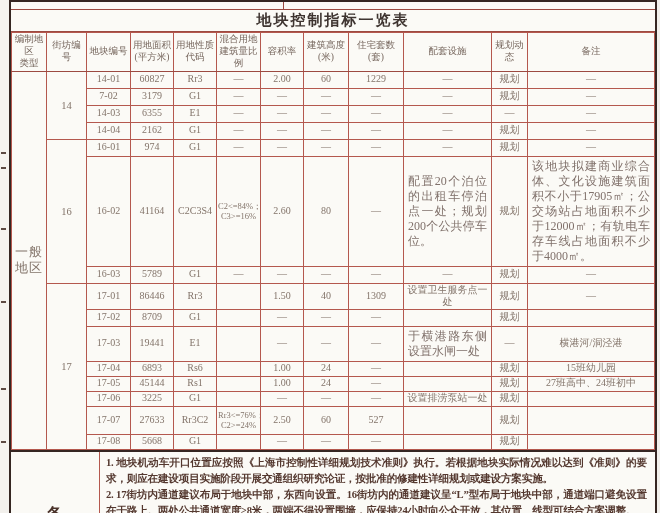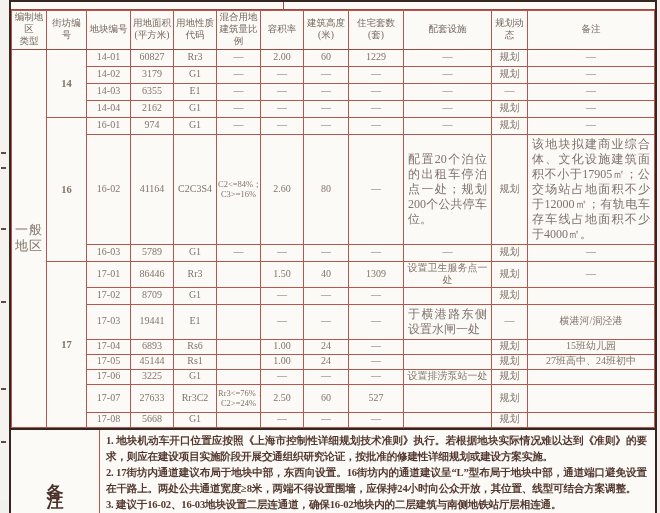--- a/index.html
+++ b/index.html
@@ -16,21 +16,21 @@
   .top-strip .vline{position:absolute;left:272px;top:0;bottom:0;width:1px;background:#9c4a41;}
   .title-row{height:21px;display:flex;align-items:center;justify-content:center;
              border-bottom:1px solid #9c4a41;}
   .title-row h1{margin:0;font-size:15px;letter-spacing:2px;color:#3f3531;font-weight:bold;}
   table{border-collapse:collapse;table-layout:fixed;width:100%;}
   th,td{border:1px solid #b4584e;color:#83746a;font-size:10px;line-height:1.25;
         text-align:center;vertical-align:middle;padding:0 2px;overflow:hidden;}
   thead th{font-size:9.5px;font-weight:normal;color:#76665d;white-space:pre-line;
            height:31px;border-bottom:1.5px solid #9c4a41;padding:1px 1px;}
   td.region{font-size:13px;letter-spacing:1px;}
-  td.blk{font-size:10.5px;font-weight:bold;}
+  td.blk{font-size:10.5px;}
   td.small{font-size:8.5px;padding:0 1px;}
   td.just{text-align:justify;padding:2px 4px;font-size:12px;color:#80716а;}
   td.just{color:#80716b;}
   tbody tr{height:17px;}
   tr.row-17-03,tr.row-17-07{height:28px;}
   tr.row-17-04,tr.row-17-05,tr.row-17-06,tr.row-17-08{height:15px;}
   tr.row-16-02{height:auto;}
   
   .notes{display:flex;border-top:2px solid #352622;background:#fbfaf6;}
   .notes-label{width:88px;flex:0 0 88px;border-right:1px solid #b4584e;
@@ -60,20 +60,23 @@
     <span class="mark" style="top:388px"></span>
     <span class="mark" style="top:441px"></span>
   </div>
 
   <div class="sheet">
 
     <div class="top-strip">
       <span class="vline"></span>
     </div>
 
+    <div class="title-row">
+      <h1>地块控制指标一览表</h1>
+    </div>
 
     <table>
       <colgroup>
         <col style="width:35px">
           <col style="width:40px">
           <col style="width:44px">
         <col style="width:43px">
           <col style="width:43px">
           <col style="width:44px">
         <col style="width:43px">
@@ -114,21 +117,21 @@
             <td>Rr3</td>
             <td>—</td>
             <td>2.00</td>
             <td>60</td>
             <td>1229</td>
             <td>—</td>
             <td>规划</td>
             <td>—</td>
           </tr>
           <tr class="row-14-02">
-            <td>14-02</td>
+            <td>7-02</td>
             <td>3179</td>
             <td>G1</td>
             <td>—</td>
             <td>—</td>
             <td>—</td>
             <td>—</td>
             <td>—</td>
             <td>规划</td>
             <td>—</td>
           </tr>

